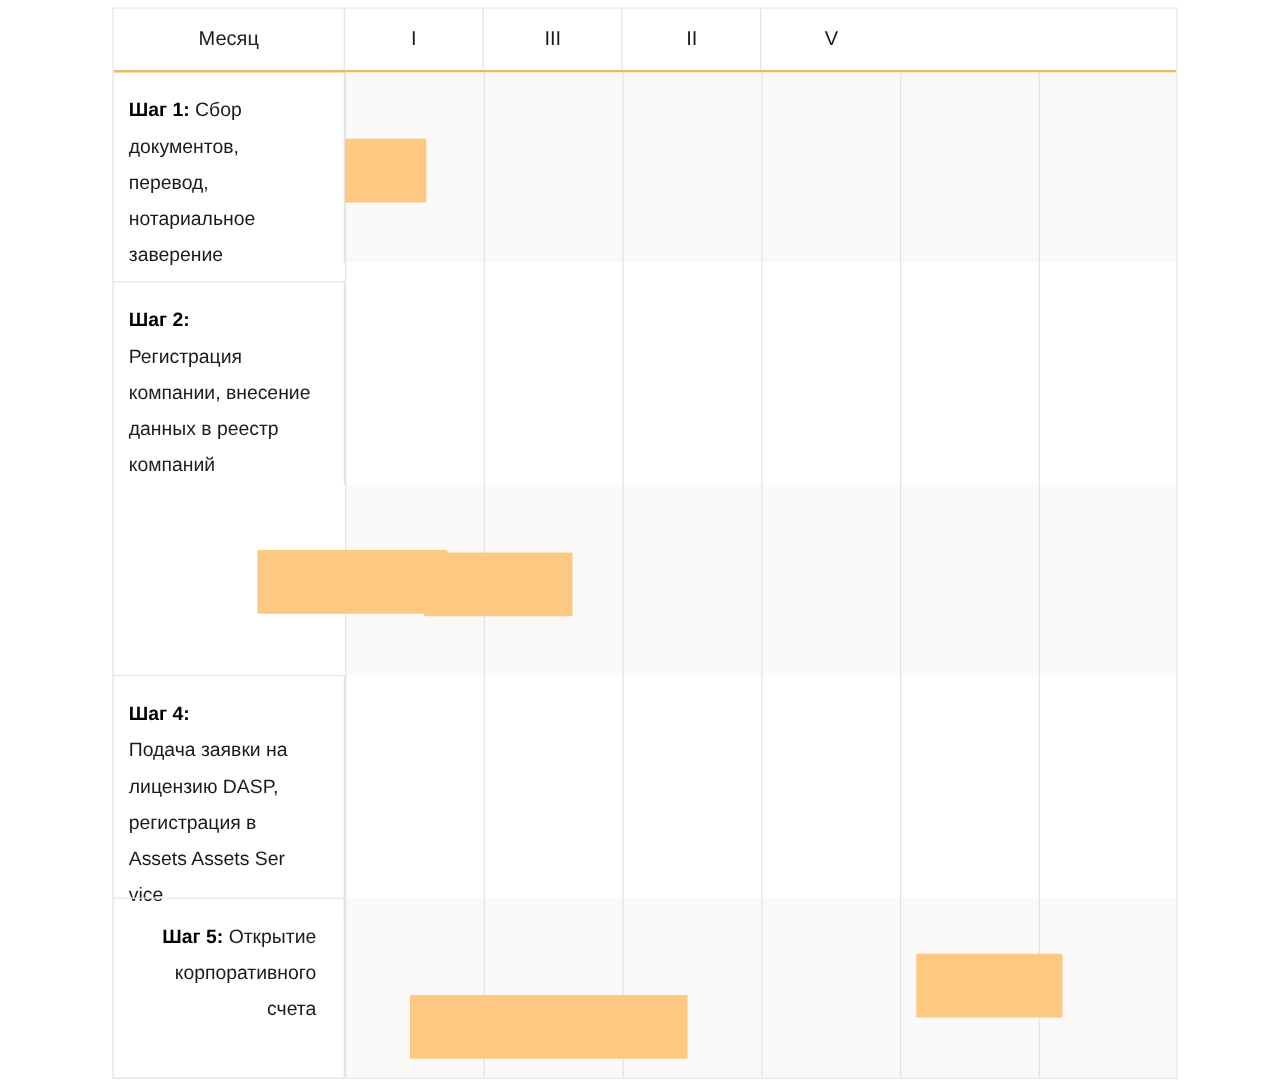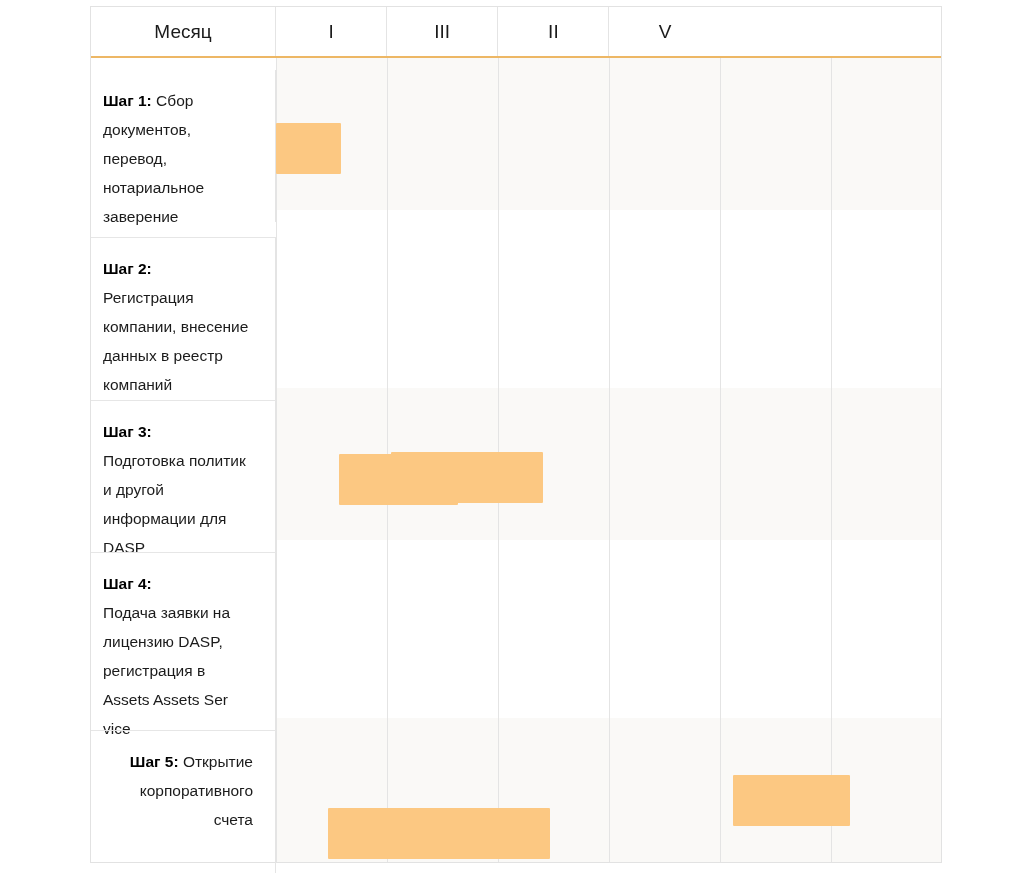--- a/index.html
+++ b/index.html
@@ -31,21 +31,21 @@
     display: flex;
     height: 51px;
     box-sizing: border-box;
     border-bottom: 2px solid #edb765;
     background: #ffffff;
   }
   .gantt-header .hcell {
     display: flex;
     align-items: center;
     justify-content: center;
-    font-size: 19px;
+    font-size: 16px;
     color: #1b1b1b;
     box-sizing: border-box;
     border-right: 1px solid #e4e4e4;
   }
   .gantt-header .hcell:last-child { border-right: none; }
   .hcell.label-col { width: 185px; }
   .hcell.month-col { width: 111.16px; }
 
   
   .gantt-body {
@@ -71,21 +71,21 @@
   .vline {
     position: absolute;
     top: 0;
     bottom: 0;
     width: 1px;
     background: #e4e4e4;
   }
 
   .rows-layer {
     position: absolute;
-    left: 0; top: 0; right: 0; bottom: 0; margin-top: 12px;
+    left: 0; top: 0; right: 0; bottom: 0;
   }
   .grow {
     position: relative;
     display: flex;
     box-sizing: border-box;
   }
   .grow + .grow .label-cell { border-top: 1px solid #e6e6e6; }
 
   .label-cell {
     width: 185px;
@@ -154,21 +154,20 @@
       </div>
 
       <div class="grow" style="height:178px;align-items:flex-end;">
         <div class="label-cell"><b>Шаг 2:</b><br><span> Регистрация компании, внесение данных в реестр компаний</span></div>
         <div class="track">
           <div class="bar" style="left:63px;top:54px;width:119px;height:51px;"></div>
         </div>
       </div>
 
       <div class="grow" style="height:152px;">
-        <div class="label-cell"><b>Шаг 3:</b><br><span> Подготовка политик и другой информации для DASP</span></div>
         <div class="track">
           <div class="bar" style="left:115px;top:52px;width:152px;height:51px;"></div>
         </div>
       </div>
 
       <div class="grow" style="height:178px;flex-direction:column;">
         <div class="label-cell"><b>Шаг 4:</b><br><span> Подача заявки на лицензию DASP, регистрация в Assets Assets Ser vice</span></div>
         <div class="track">
           <div class="bar" style="left:237px;top:64px;width:222px;height:51px;"></div>
         </div>

